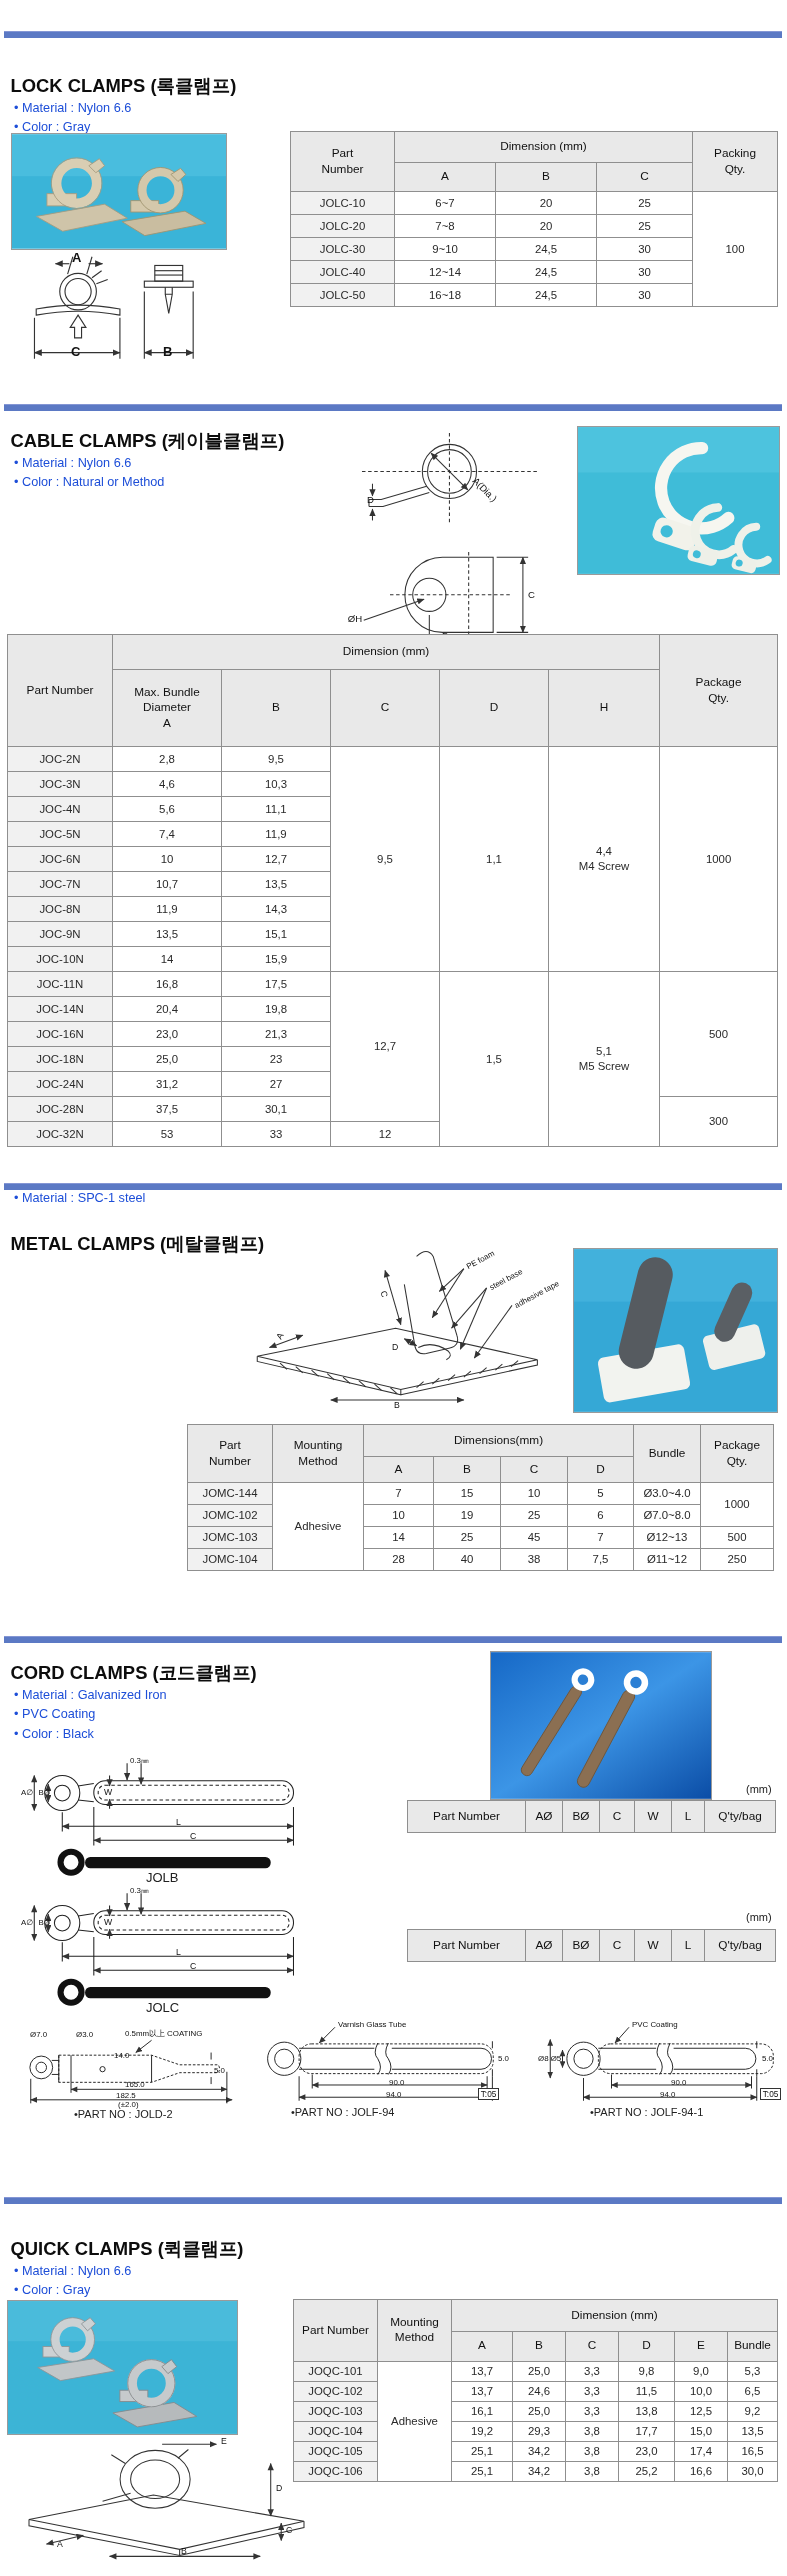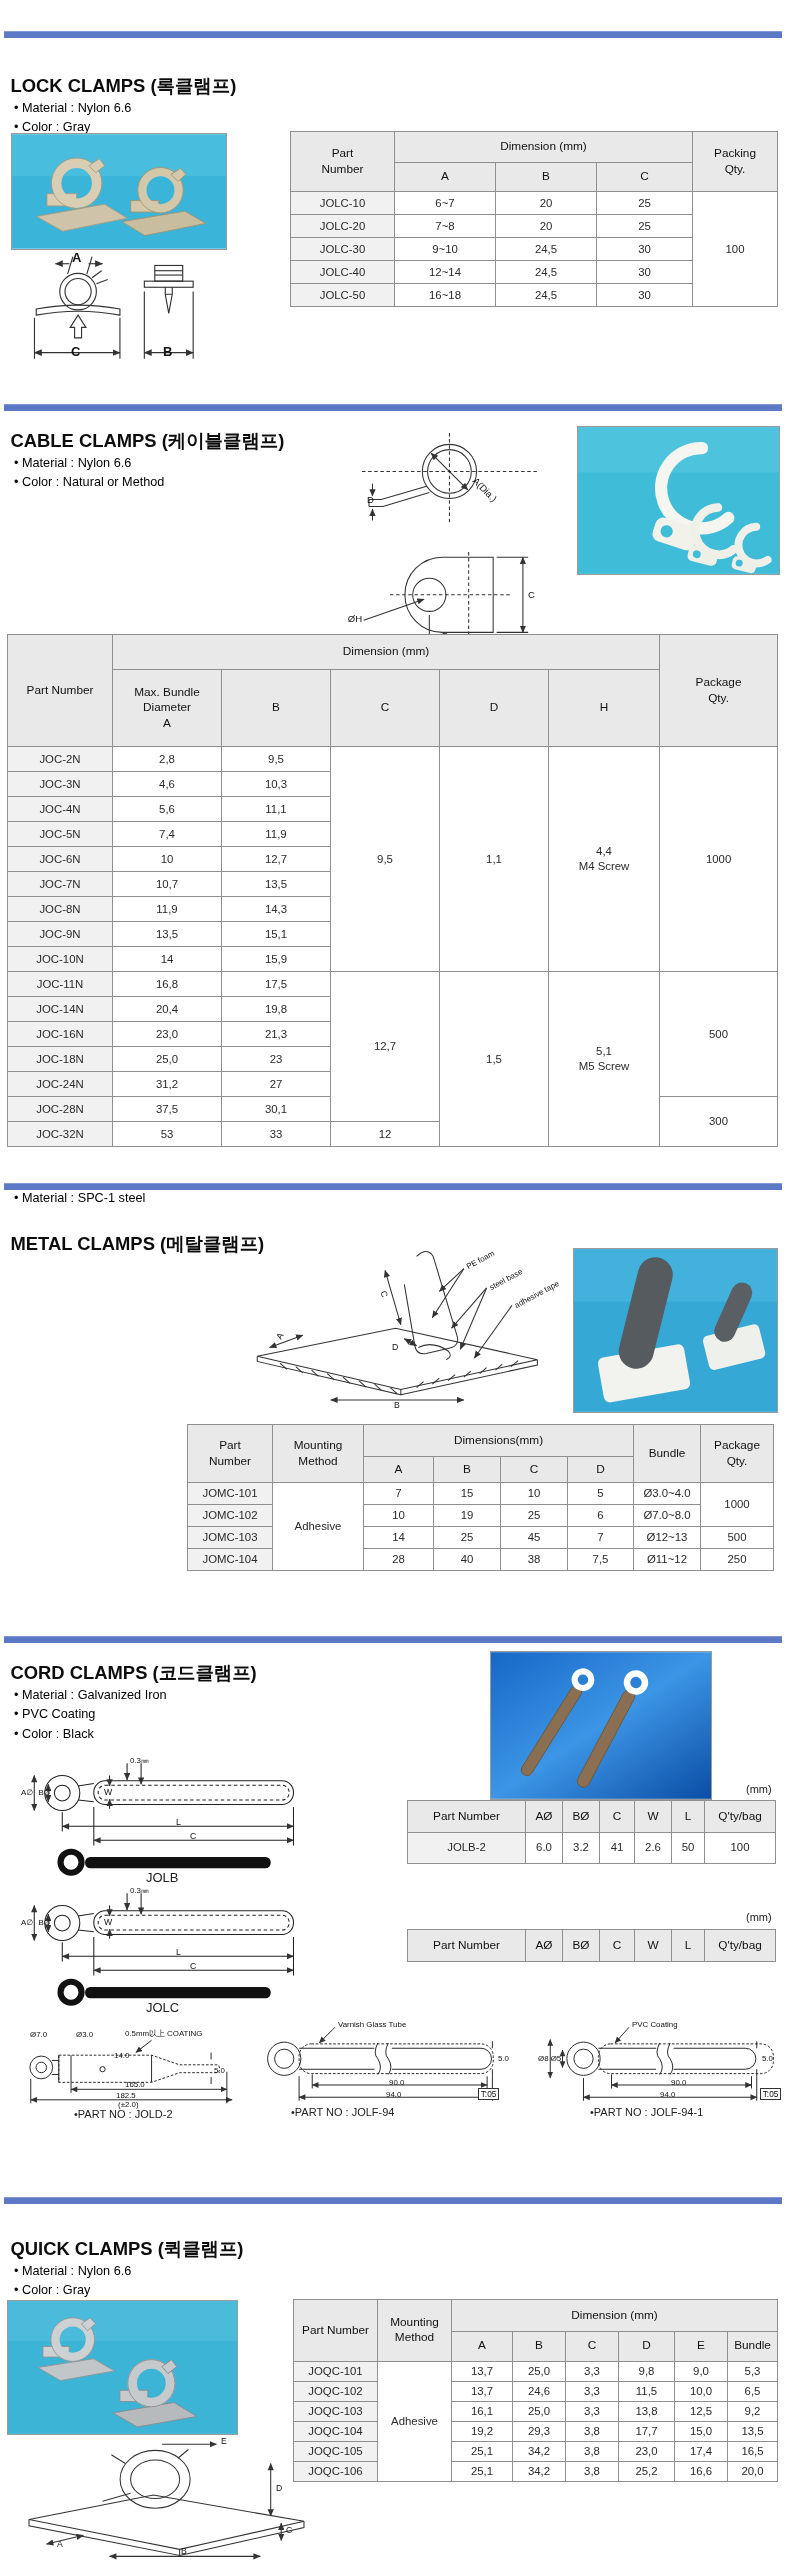--- a/index.html
+++ b/index.html
@@ -1,20 +1,20 @@
 <!DOCTYPE html>
 <html style="font-size:14px"><head>
 <meta charset="utf-8">
 <style>
   html,body{margin:0;padding:0;background:#fff;}
   .page{position:relative;width:787px;height:2576px;background:#ffffff;
         font-family:"Liberation Sans",sans-serif;color:#222;overflow:hidden;}
   .hr-bar{position:absolute;left:4.4px;width:778px;height:6.1px;background:#5b79c4;border-top:1.7px solid #8496d4;}
   .sec-title{position:absolute;font-size:18.4px;font-weight:bold;color:#0d0d0d;letter-spacing:0;}
-  .bullet{position:absolute;font-size:12.7px;color:#000000;}
+  .bullet{position:absolute;font-size:12.7px;color:#1d4ed8;}
   .bullet::before{content:"• ";}
   .photo{position:absolute;border:0.9px solid #9a9a9a;overflow:hidden;}
   .photo svg{display:block;}
   .diag{position:absolute;}
   .diag svg{position:absolute;left:0;top:0;}
   .dl{position:absolute;font-size:9.6px;color:#111;white-space:nowrap;}
   .dl.big{font-size:13px;font-weight:bold;}
   .dl.tiny{font-size:7.9px;}
   .dl.small{font-size:8.7px;}
   .dl.rot45{transform:rotate(45deg);}
@@ -416,21 +416,21 @@
           <td rowspan="2" class="th">Package
 Qty.</td>
         </tr>
         <tr>
           <td class="th">A</td>
           <td class="th">B</td>
           <td class="th">C</td>
           <td class="th">D</td>
         </tr>
         <tr class="fd">
-          <td class="pn">JOMC-101</td>
+          <td class="pn">JOMC-144</td>
           <td rowspan="4">Adhesive</td>
           <td>7</td>
           <td>15</td>
           <td>10</td>
           <td>5</td>
           <td>Ø3.0~4.0</td>
           <td rowspan="2">1000</td>
         </tr>
         <tr>
           <td class="pn">JOMC-102</td>
@@ -568,29 +568,20 @@
     <tbody>
         <tr>
           <td class="th">Part Number</td>
           <td class="th">AØ</td>
           <td class="th">BØ</td>
           <td class="th">C</td>
           <td class="th">W</td>
           <td class="th">L</td>
           <td class="th">Q'ty/bag</td>
         </tr>
-        <tr class="fd">
-          <td class="pn">JOLB-2</td>
-          <td>6.0</td>
-          <td>3.2</td>
-          <td>41</td>
-          <td>2.6</td>
-          <td>50</td>
-          <td>100</td>
-        </tr>
       </tbody>
   </table>
 
   <div class="mm-label" style="left:746px;top:1911px">(mm)</div>
   <table class="spec" id="jolc-table" style="left:407px;top:1929px;width:367px">
     <colgroup>
         <col style="width:118px">
         <col style="width:37px">
         <col style="width:37px">
         <col style="width:35px">
@@ -818,18 +809,18 @@
           <td>17,4</td>
           <td>16,5</td>
         </tr>
         <tr>
           <td class="pn">JOQC-106</td>
           <td>25,1</td>
           <td>34,2</td>
           <td>3,8</td>
           <td>25,2</td>
           <td>16,6</td>
-          <td>20,0</td>
+          <td>30,0</td>
         </tr>
       </tbody>
   </table>
 </div>
 
 
 </body></html>

